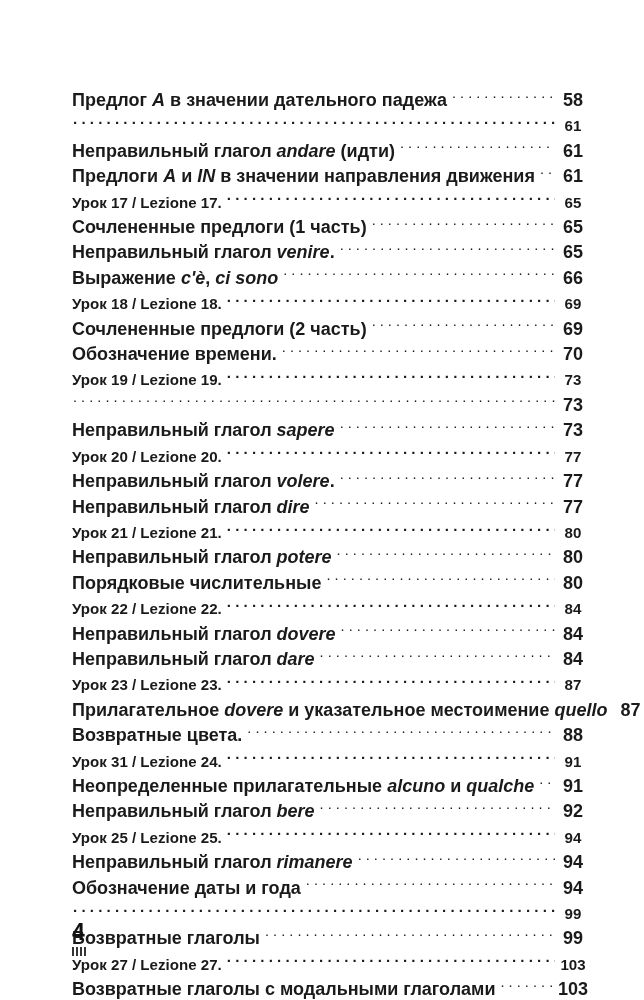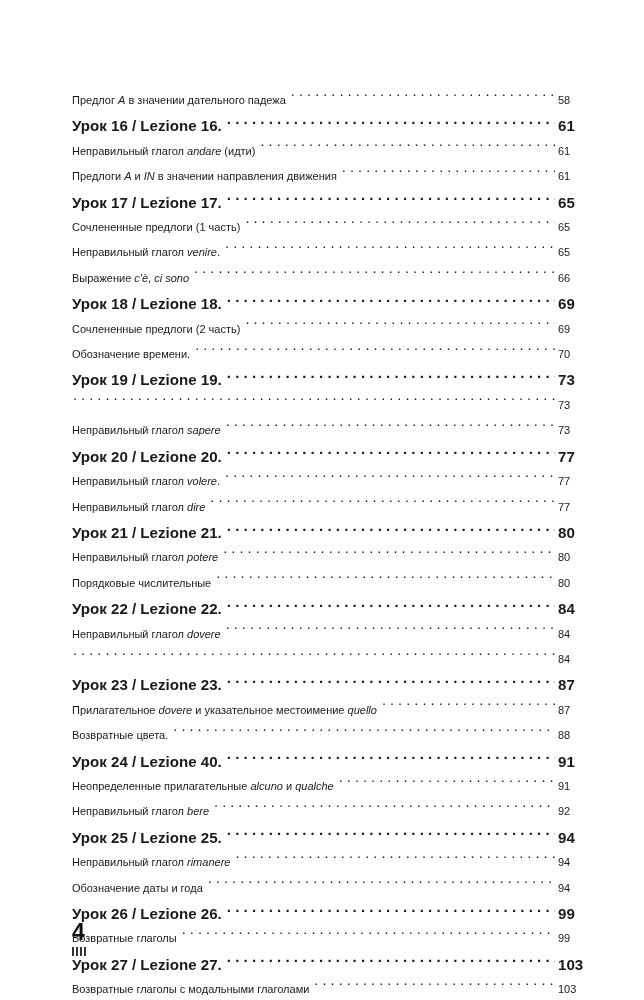--- a/index.html
+++ b/index.html
@@ -21,23 +21,24 @@
     box-sizing: border-box;
     padding: 88px 56px 0 72px;
   }
   .toc {
     display: block;
   }
   .toc-row {
     display: flex;
     align-items: baseline;
     width: 100%;
-    font-size: 11px;
+    font-size: 18px;
     line-height: 25.4px;
     white-space: nowrap;
+    font-weight: bold;
   }
   .toc-row.bold {
     font-weight: bold;
     font-size: 15.1px;
   }
   .toc-title {
     flex: 0 0 auto;
     padding-right: 4px;
   }
   .toc-title .it {
@@ -59,21 +60,21 @@
     font-weight: normal;
     font-size: 14.6px;
     color: #1a1a1a;
   }
   .toc-row.bold .toc-leader::after {
     font-weight: bold;
     font-size: 15.1px;
   }
   .toc-page {
     flex: 0 0 auto;
-    text-align: left;
+    text-align: center;
     min-width: 30px;
   }
   .folio {
     position: absolute;
     left: 72px;
     bottom: 56px;
     font-size: 23px;
     font-weight: bold;
     color: #111;
     line-height: 1;
@@ -93,21 +94,20 @@
 <body>
 
 <div class="page">
   <div class="toc" id="toc-list">
       <div class="toc-row">
         <span class="toc-title">Предлог <span class="it">A</span> в значении дательного падежа</span>
         <span class="toc-leader"></span>
         <span class="toc-page">58</span>
       </div>
       <div class="toc-row bold">
-        <span class="toc-title">Урок 16 / Lezione 16.</span>
         <span class="toc-leader"></span>
         <span class="toc-page">61</span>
       </div>
       <div class="toc-row">
         <span class="toc-title">Неправильный глагол <span class="it">andare</span> (идти)</span>
         <span class="toc-leader"></span>
         <span class="toc-page">61</span>
       </div>
       <div class="toc-row">
         <span class="toc-title">Предлоги <span class="it">A</span> и <span class="it">IN</span> в значении направления движения</span>
@@ -197,40 +197,41 @@
         <span class="toc-title">Урок 22 / Lezione 22.</span>
         <span class="toc-leader"></span>
         <span class="toc-page">84</span>
       </div>
       <div class="toc-row">
         <span class="toc-title">Неправильный глагол <span class="it">dovere</span></span>
         <span class="toc-leader"></span>
         <span class="toc-page">84</span>
       </div>
       <div class="toc-row">
+        <span class="toc-title">Неправильный глагол <span class="it">dare</span></span>
         <span class="toc-leader"></span>
         <span class="toc-page">84</span>
       </div>
       <div class="toc-row bold">
         <span class="toc-title">Урок 23 / Lezione 23.</span>
         <span class="toc-leader"></span>
         <span class="toc-page">87</span>
       </div>
       <div class="toc-row">
         <span class="toc-title">Прилагательное <span class="it">dovere</span> и указательное местоимение <span class="it">quello</span></span>
         <span class="toc-leader"></span>
         <span class="toc-page">87</span>
       </div>
       <div class="toc-row">
         <span class="toc-title">Возвратные цвета.</span>
         <span class="toc-leader"></span>
         <span class="toc-page">88</span>
       </div>
       <div class="toc-row bold">
-        <span class="toc-title">Урок 24 / Lezione 40.</span>
+        <span class="toc-title">Урок 31 / Lezione 24.</span>
         <span class="toc-leader"></span>
         <span class="toc-page">91</span>
       </div>
       <div class="toc-row">
         <span class="toc-title">Неопределенные прилагательные <span class="it">alcuno</span> и <span class="it">qualche</span></span>
         <span class="toc-leader"></span>
         <span class="toc-page">91</span>
       </div>
       <div class="toc-row">
         <span class="toc-title">Неправильный глагол <span class="it">bere</span></span>
@@ -246,21 +247,20 @@
         <span class="toc-title">Неправильный глагол <span class="it">rimanere</span></span>
         <span class="toc-leader"></span>
         <span class="toc-page">94</span>
       </div>
       <div class="toc-row">
         <span class="toc-title">Обозначение даты и года</span>
         <span class="toc-leader"></span>
         <span class="toc-page">94</span>
       </div>
       <div class="toc-row bold">
-        <span class="toc-title">Урок 26 / Lezione 26.</span>
         <span class="toc-leader"></span>
         <span class="toc-page">99</span>
       </div>
       <div class="toc-row">
         <span class="toc-title">Возвратные глаголы</span>
         <span class="toc-leader"></span>
         <span class="toc-page">99</span>
       </div>
       <div class="toc-row bold">
         <span class="toc-title">Урок 27 / Lezione 27.</span>

